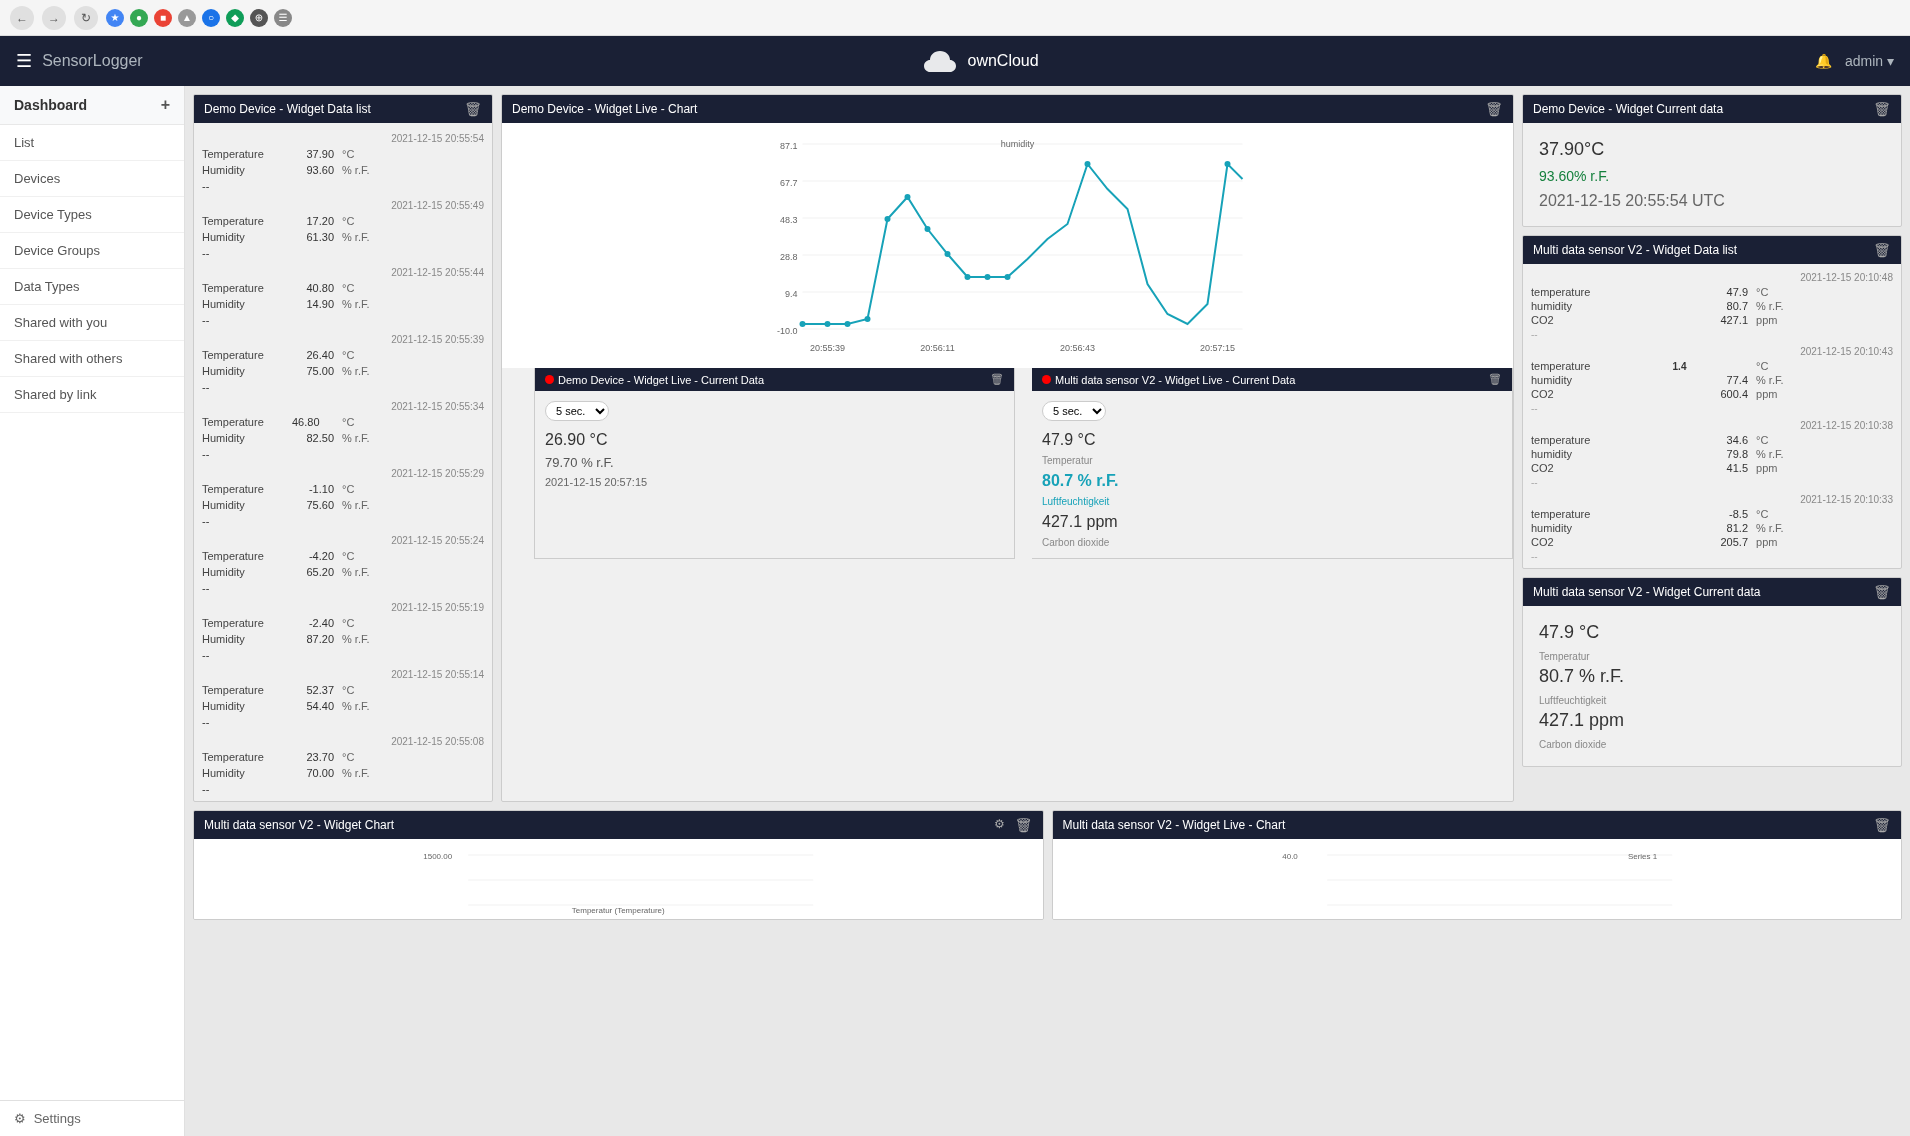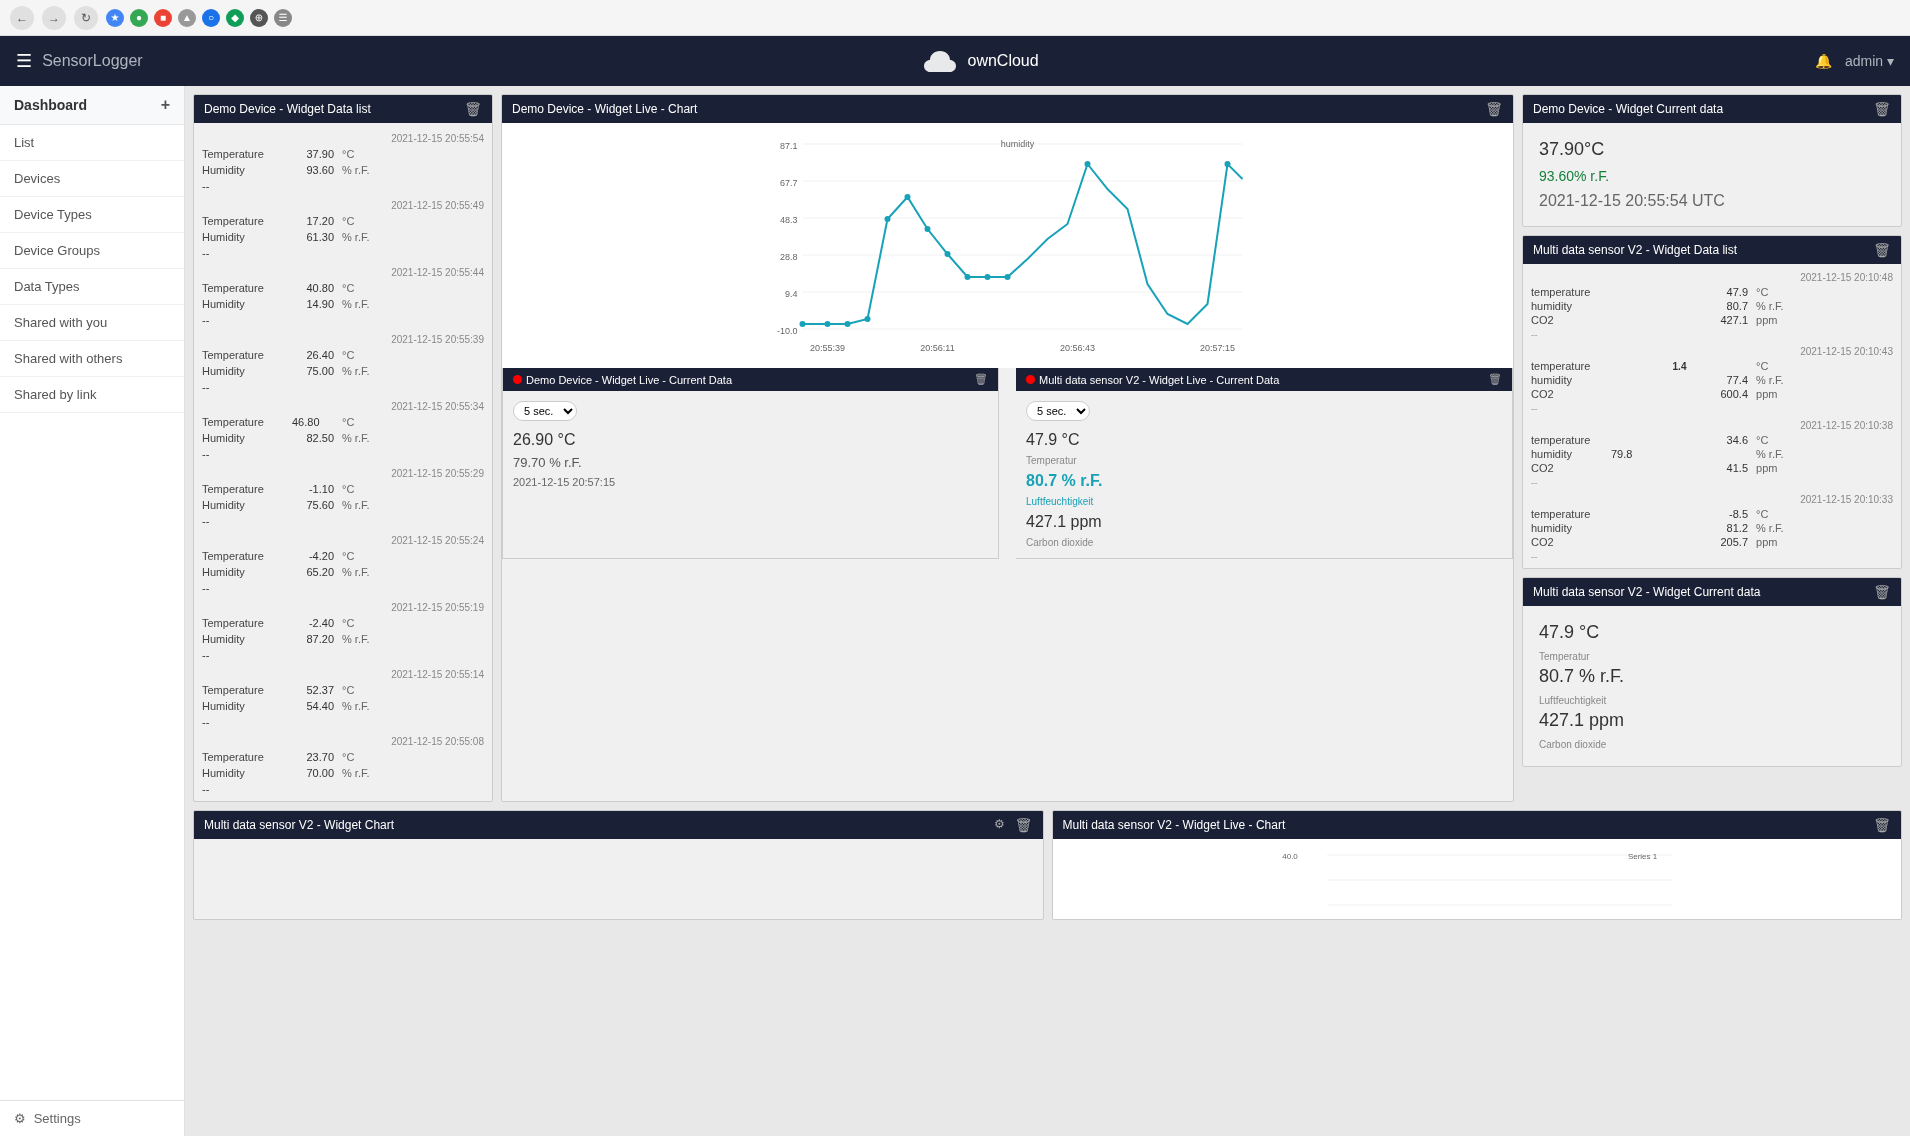--- a/index.html
+++ b/index.html
@@ -453,21 +453,21 @@
           <circle cx="160" cy="100" r="3" fill="#17a2b8"></circle>
           <circle cx="180" cy="125" r="3" fill="#17a2b8"></circle>
           <circle cx="200" cy="148" r="3" fill="#17a2b8"></circle>
           <circle cx="220" cy="148" r="3" fill="#17a2b8"></circle>
           <circle cx="240" cy="148" r="3" fill="#17a2b8"></circle>
           <circle cx="320" cy="35" r="3" fill="#17a2b8"></circle>
           <circle cx="460" cy="35" r="3" fill="#17a2b8"></circle>
         </svg>
       </div>
 
-      <div style="display:grid;grid-template-columns:1fr 1fr;gap:17px;margin-top:0;">
+      <div style="display:grid;grid-template-columns:1fr 1fr;gap:17px;margin-top:0;margin-left:32px;">
         <div style="background:#f0f0f0;border:1px solid #ccc;border-top:none;">
           <div style="background:#1a2035;color:white;padding:5px 10px;font-size:11px;display:flex;align-items:center;justify-content:space-between;">
             <span style="display:inline-block;width:9px;height:9px;border-radius:50%;background:red;margin-right:4px;"></span>
             <span style="flex:1;font-size:11px;">Demo Device - Widget Live - Current Data</span>
             <span style="color:#aaa;cursor:pointer;">🗑</span>
           </div>
           <div style="padding:10px;">
             <div style="display:flex;align-items:center;gap:4px;margin-bottom:10px;">
               <select class="interval-select">
                 <option>5 sec.</option>
@@ -568,21 +568,21 @@
                 <tr>
                   <td colspan="3" style="color:#888;font-size:10px;text-align:right;padding:4px 4px 2px;">2021-12-15 20:10:38</td>
                 </tr>
                 <tr>
                   <td style="font-size:11px;color:#444;padding:1px 4px;width:80px;">temperature</td>
                     <td style="font-size:11px;text-align:right;padding:1px 4px;">34.6</td>
                     <td style="font-size:11px;color:#666;padding:1px 4px;">°C</td>
                 </tr>
                 <tr>
                   <td style="font-size:11px;color:#444;padding:1px 4px;width:80px;">humidity</td>
-                    <td style="font-size:11px;text-align:left;padding:1px 4px;">79.8</td>
+                    <td style="font-size:11px;text-align:right;padding:1px 4px;">79.8</td>
                     <td style="font-size:11px;color:#666;padding:1px 4px;">% r.F.</td>
                 </tr>
                 <tr>
                   <td style="font-size:11px;color:#444;padding:1px 4px;width:80px;">CO2</td>
                     <td style="font-size:11px;text-align:right;padding:1px 4px;">41.5</td>
                     <td style="font-size:11px;color:#666;padding:1px 4px;">ppm</td>
                 </tr>
                 <tr>
                   <td colspan="3" style="font-size:10px;color:#aaa;padding:2px 4px;">--</td>
                 </tr>
@@ -636,20 +636,29 @@
 
     <div style="grid-column:1 / -1;grid-row:2;display:grid;grid-template-columns:1fr 1fr;gap:8px;">
 
       <div class="widget-card">
         <div class="widget-header">
           <span class="widget-header-title">Multi data sensor V2 - Widget Chart</span>
           <div style="display:flex;gap:6px;">
             <span class="widget-gear">⚙</span>
             <span class="widget-delete">🗑</span>
           </div>
+        </div>
+        <div style="padding:6px;background:white;height:80px;">
+          <svg width="100%" height="70" viewBox="0 0 400 70">
+            <text x="5" y="14" font-size="8" fill="#666">1500.00</text>
+            <line x1="50" y1="10" x2="395" y2="10" stroke="#e0e0e0" stroke-width="0.5"></line>
+            <line x1="50" y1="35" x2="395" y2="35" stroke="#e0e0e0" stroke-width="0.5"></line>
+            <line x1="50" y1="60" x2="395" y2="60" stroke="#e0e0e0" stroke-width="0.5"></line>
+            <text x="200" y="68" font-size="8" fill="#666" text-anchor="middle">Temperatur (Temperature)</text>
+          </svg>
         </div>
       </div>
 
       <div class="widget-card">
         <div class="widget-header">
           <span class="widget-header-title">Multi data sensor V2 - Widget Live - Chart</span>
           <span class="widget-delete">🗑</span>
         </div>
         <div style="padding:6px;background:white;height:80px;">
           <svg width="100%" height="70" viewBox="0 0 400 70">

